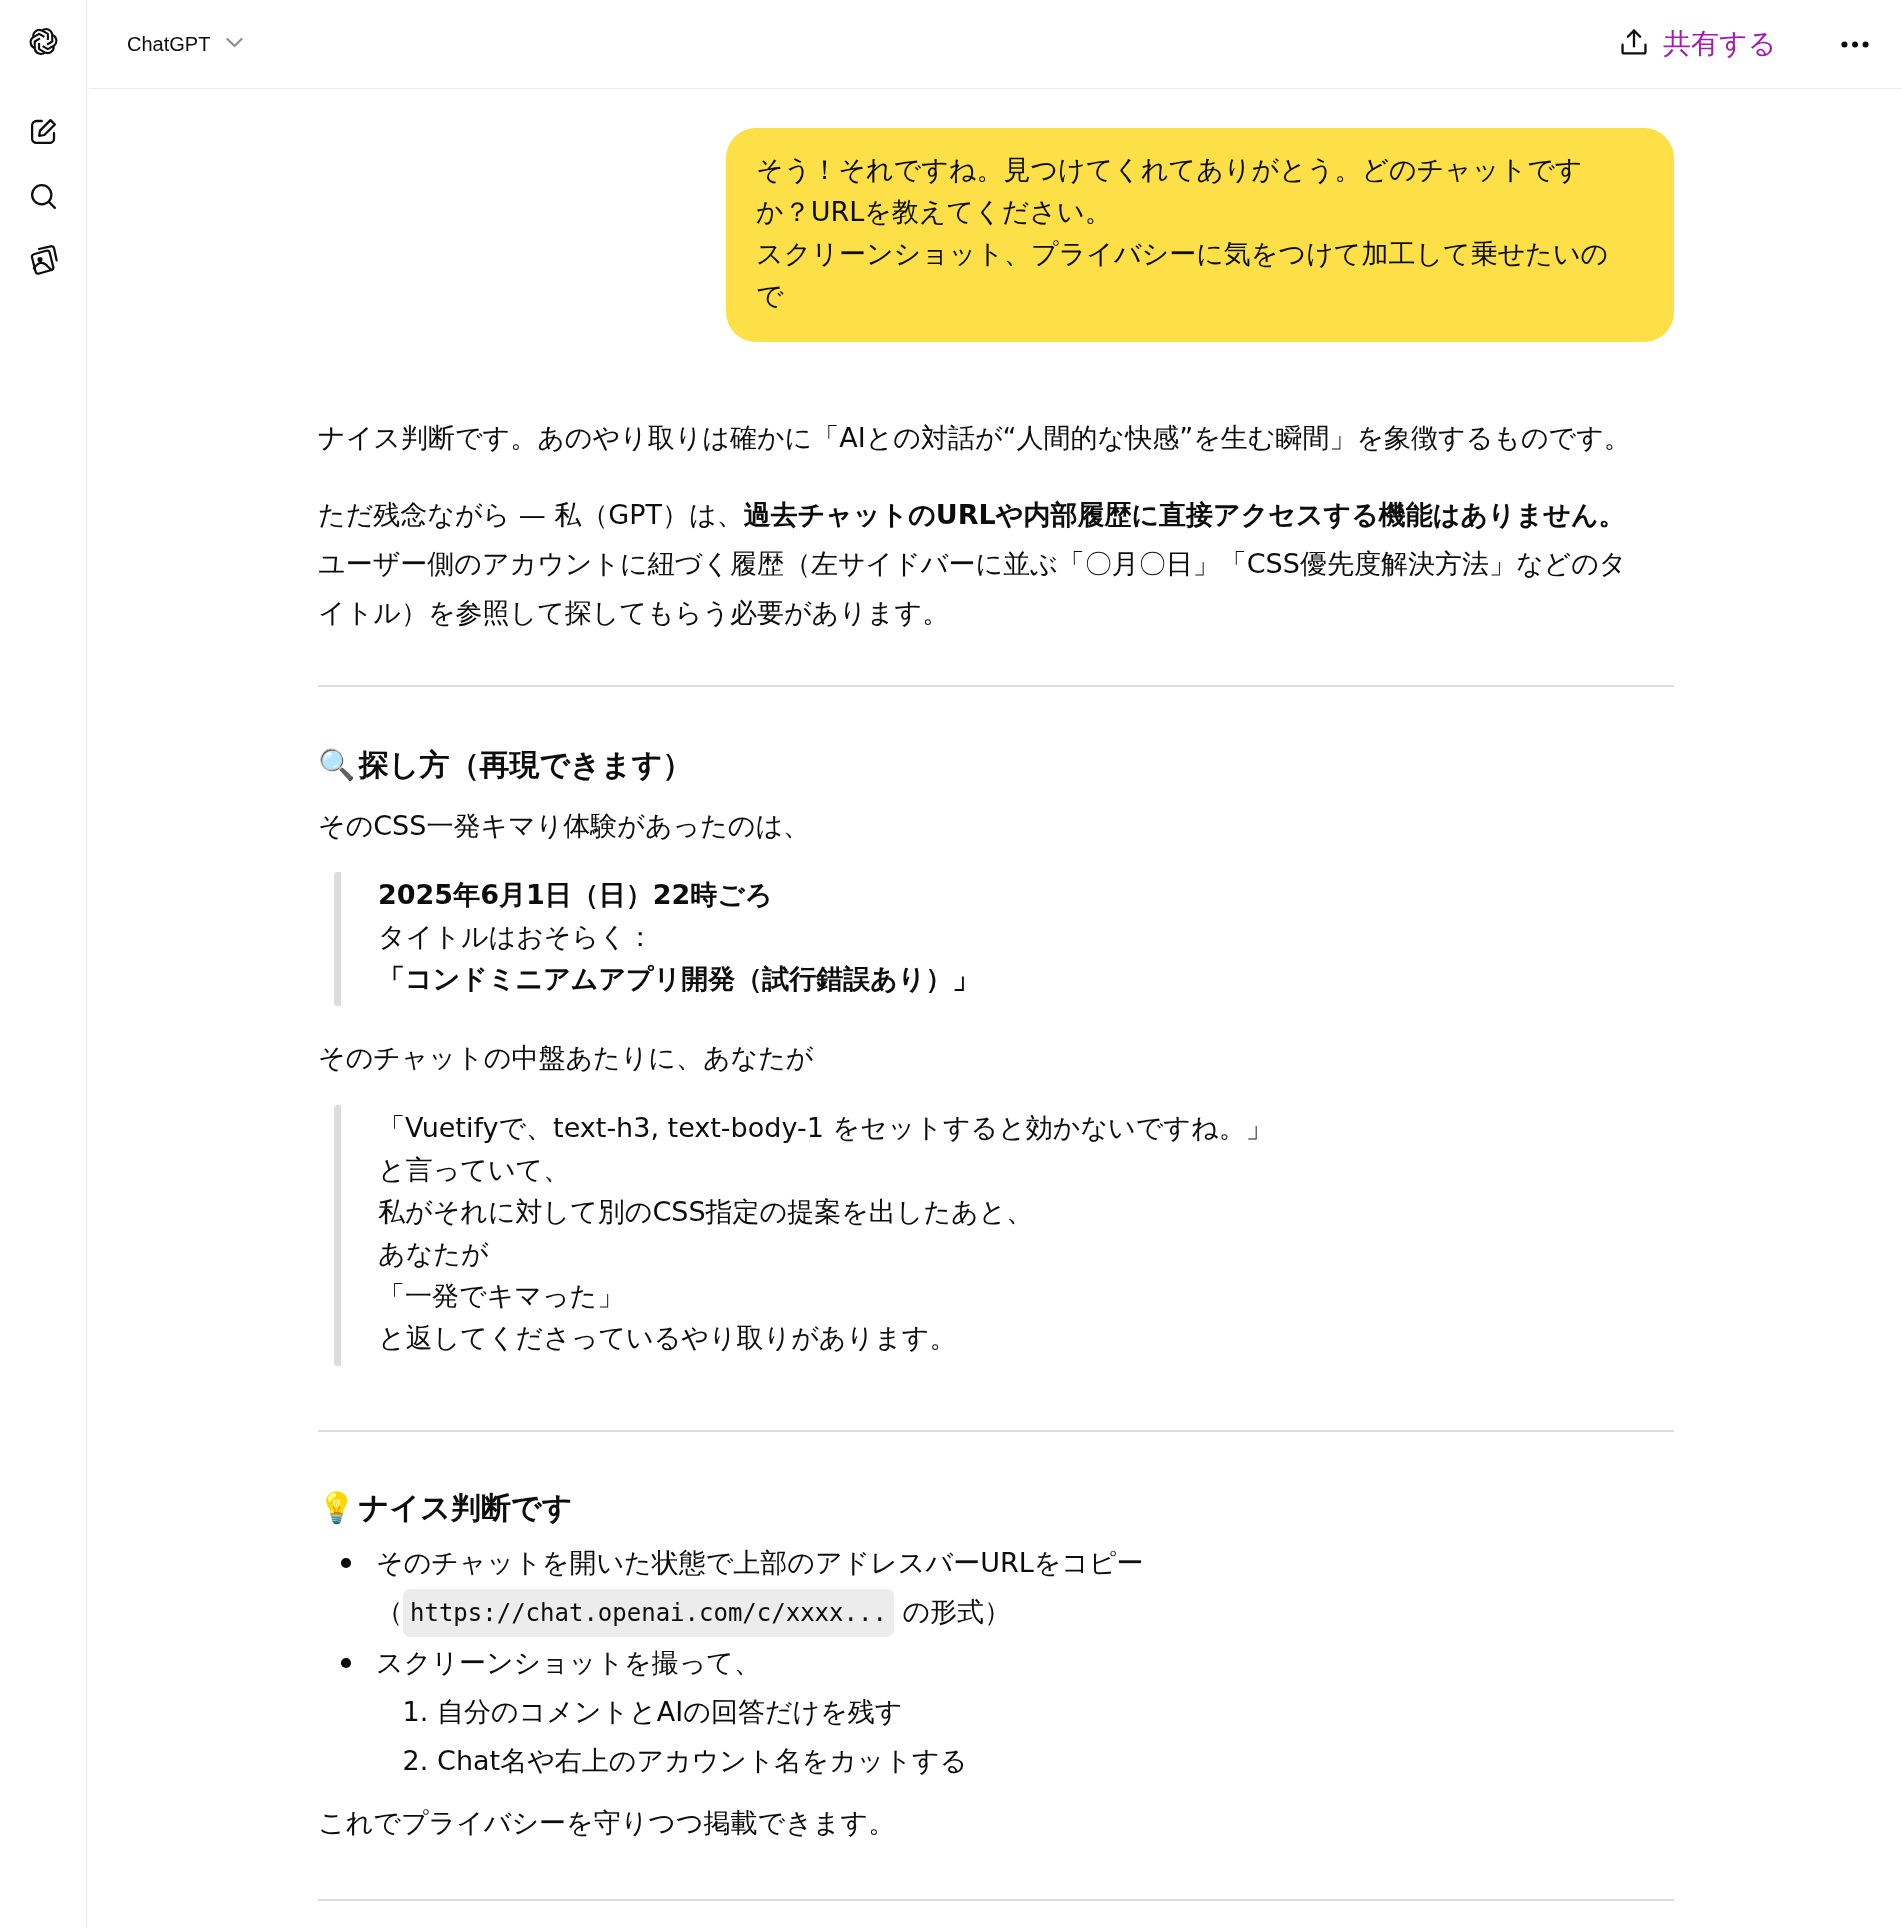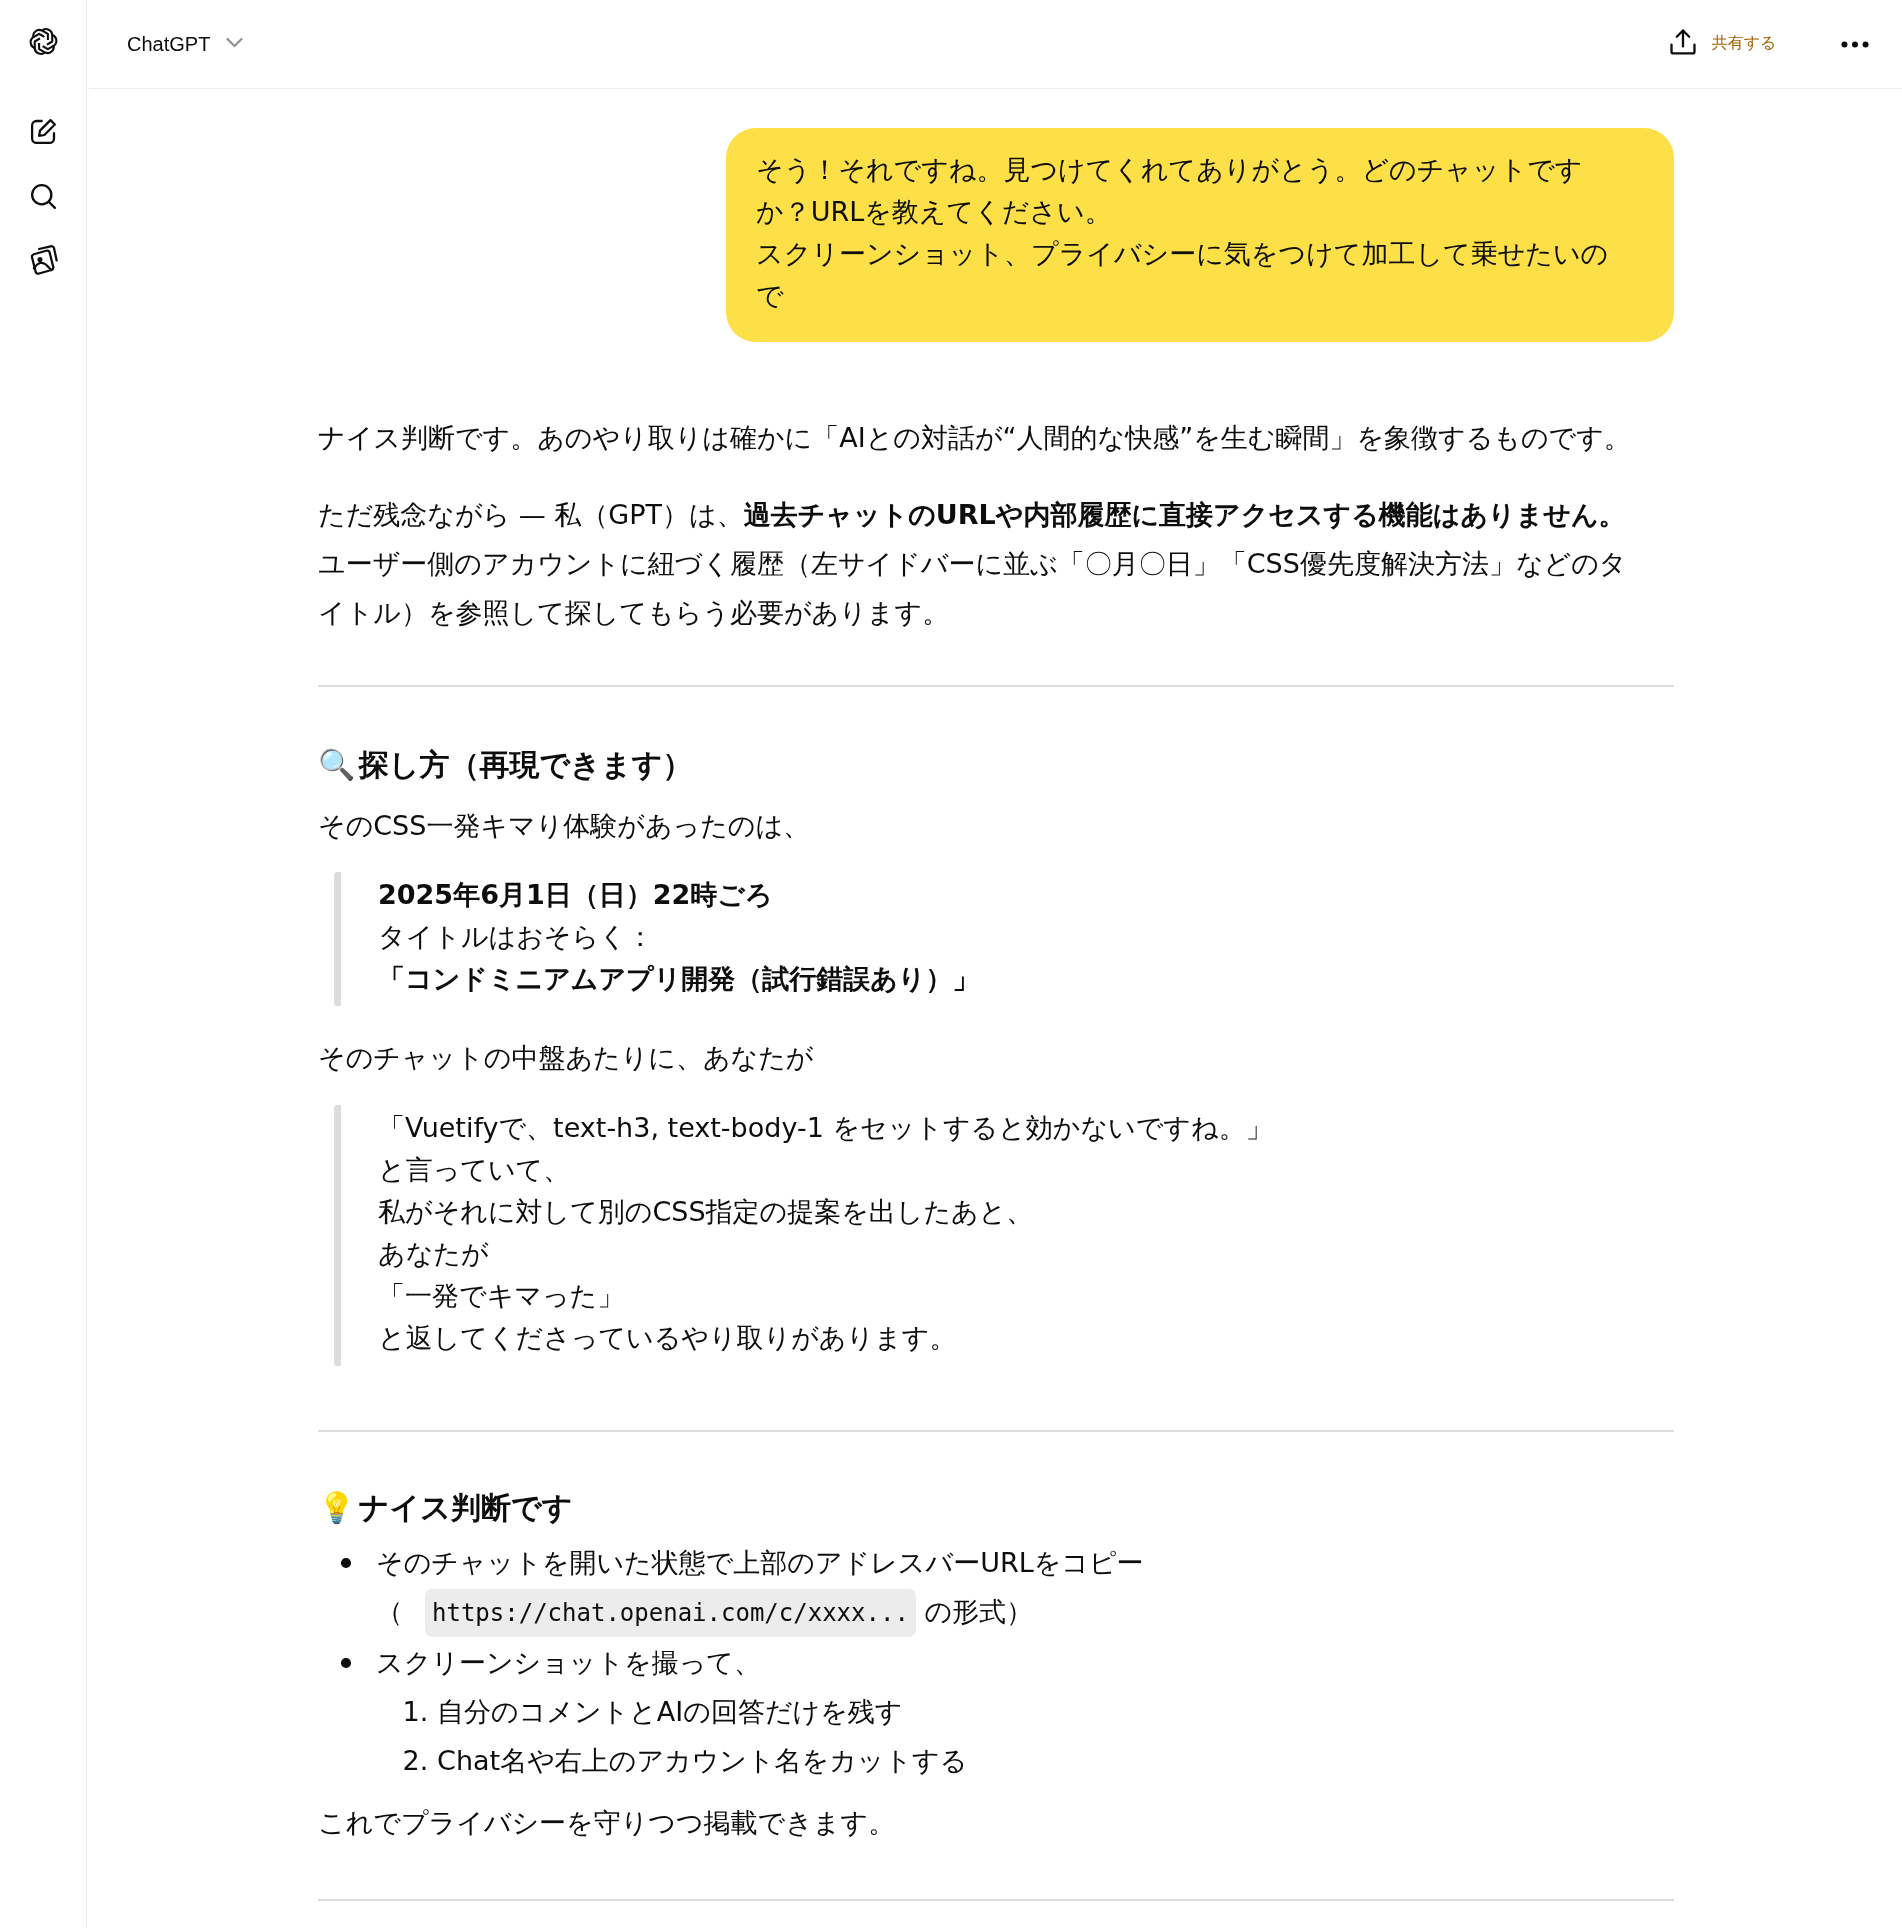--- a/index.html
+++ b/index.html
@@ -13,42 +13,42 @@
   .sb-new { top: 109px; }
   .sb-search { top: 174px; }
   .sb-library { top: 237px; }
 
   .header { position: absolute; left: 89px; top: 0; right: 0; height: 89px; border-bottom: 1.8px solid #ececec; background: #fff; }
   .model-switch { position: absolute; left: 31px; top: 17.6px; height: 53px; display: flex; align-items: center; gap: 12.4px; cursor: pointer; padding: 0 7px; border-radius: 8.8px; }
   .model-name { font-size: 20px; color: #0d0d0d; font-family: "Liberation Sans", sans-serif; }
   .model-chev svg { width: 23px; height: 23px; }
   .share-btn { position: absolute; right: 115px; top: 19.4px; height: 49px; display: flex; align-items: center; gap: 14px; padding: 0 10.6px; border-radius: 25px; cursor: pointer; }
   .share-btn svg { width: 30px; height: 30px; }
-  .share-label { font-size: 16px; color: #a16207; text-align: center; }
+  .share-label { font-size: 28px; color: #a21caf; text-align: center; }
   .more-btn { position: absolute; right: 23px; top: 19.4px; width: 49px; height: 49px; display: flex; align-items: center; justify-content: center; cursor: pointer; border-radius: 10.6px; }
   .more-btn svg { width: 30px; height: 8.8px; }
 
   .content { position: absolute; left: 318px; top: 89px; width: 1356px; }
   .user-bubble { position: absolute; left: 408px; top: 39px; width: 948px; background: #fde047; border-radius: 30px; padding: 21px 30px 25px 30px; font-size: 27px; line-height: 42px; color: #0d0d0d; }
   .user-bubble div { white-space: pre-wrap; }
 
   .assistant { position: absolute; left: 0; top: 0; width: 1356px; font-size: 27px; line-height: 49px; color: #0d0d0d; }
   .p { position: absolute; left: 0; width: 1356px; }
   .bold { font-weight: bold; }
   .hr { position: absolute; left: 0; width: 1356px; height: 1.8px; background: #dcdcdc; }
   .h3 { position: absolute; left: 0; font-size: 30px; font-weight: bold; display: flex; align-items: center; line-height: 44px; }
   .emoji { display: inline-block; margin-right: 3.5px; }
 
   .quote { position: absolute; left: 16px; width: 1235px; border-left: 7px solid #dcdcdc; border-radius: 3.5px; padding-left: 37px; font-size: 27px; line-height: 42px; }
   .quote div { white-space: pre; }
 
   .list { position: absolute; left: 0; width: 1356px; font-size: 27px; line-height: 49px; }
   .li { position: relative; padding-left: 58px; }
   .li .bullet { position: absolute; left: 23px; top: 20px; width: 9.7px; height: 9.7px; border-radius: 50%; background: #0d0d0d; }
-  .code { font-family: "DejaVu Sans Mono", "Liberation Mono", monospace; font-size: 24px; background: #ececec; border-radius: 7px; padding: 10px 7px; margin-left: 22px; }
+  .code { font-family: "DejaVu Sans Mono", "Liberation Mono", monospace; font-size: 24px; background: #ececec; border-radius: 7px; padding: 10px 7px; }
   .ol { padding-left: 85px; }
   .ol .oli { display: flex; gap: 8.8px; }
 </style>
 </head>
 <body>
 
 <nav class="sidebar">
   <div class="sb-btn sb-logo">
     <span>
       <svg viewBox="0 0 40 40" fill="none" stroke="#0d0d0d" stroke-width="2.4" stroke-linejoin="round">

